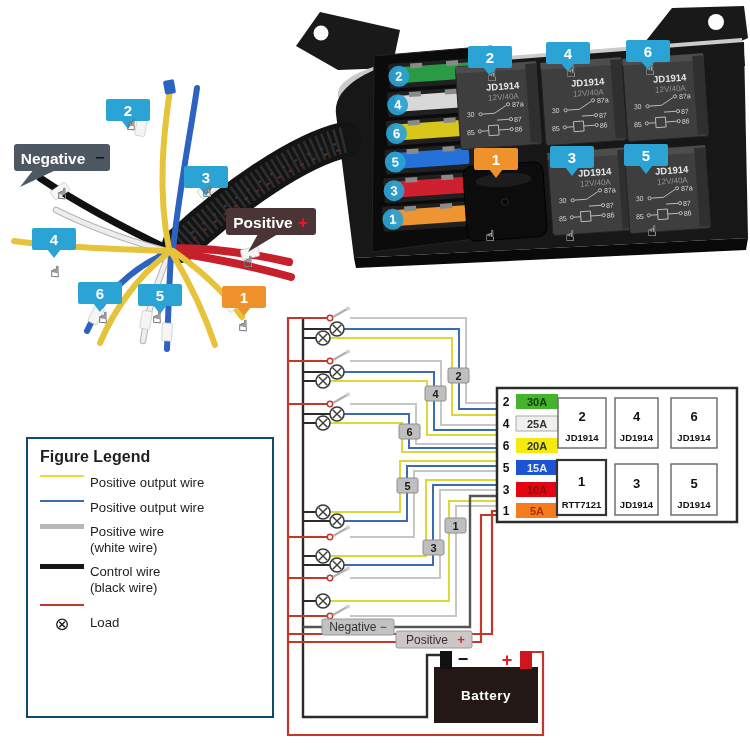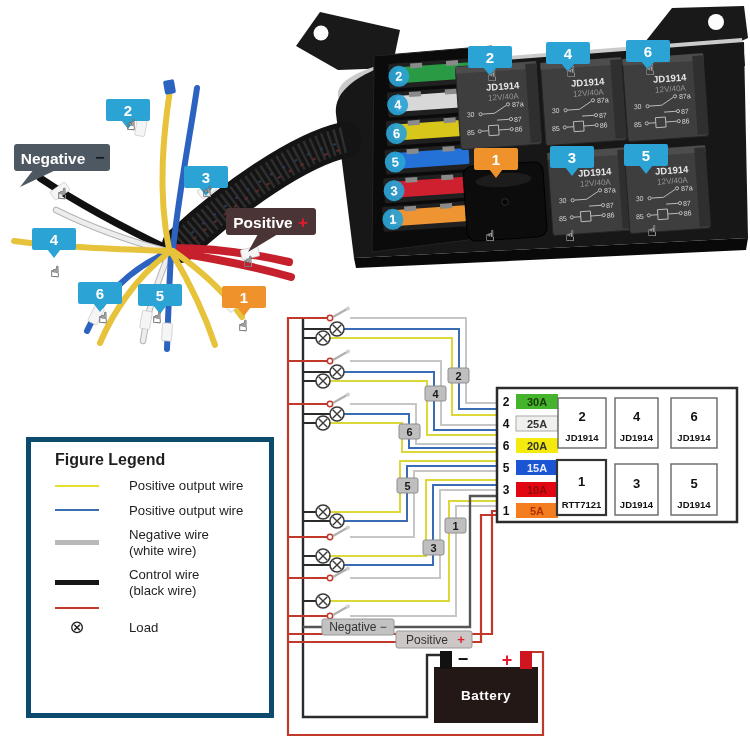--- a/index.html
+++ b/index.html
@@ -20,23 +20,23 @@
   .t-neg{font-weight:bold;font-size:15.5px;fill:#fff;}
   .t-minus{font-weight:bold;font-size:16px;fill:#14181d;}
   .t-plus{font-weight:bold;font-size:17px;fill:#e8192c;}
   .t-dlabel{font-size:12px;fill:#333;}
   .t-dplus{font-weight:bold;font-size:13px;fill:#d81f26;}
   .t-batt{font-weight:bold;font-size:13.5px;fill:#fff;letter-spacing:.5px;}
   .t-bterm-m{font-weight:bold;font-size:18px;fill:#111;}
   .t-bterm-p{font-weight:bold;font-size:18px;fill:#e8192c;}
   .cursor{font-size:15px;fill:#fff;stroke:#3a3a3a;stroke-width:.7px;paint-order:stroke;font-family:"DejaVu Sans",sans-serif;}
   .legend{position:absolute;left:26px;top:437px;width:248px;height:281px;background:#fff;
-          border:5px solid #0c4a6e;box-sizing:border-box;padding:9px 10px 6px 24px;color:#1f1f1f;}
+          border:2px solid #0c4a6e;box-sizing:border-box;padding:9px 10px 6px 12px;color:#1f1f1f;}
   .legend-title{font-size:16px;font-weight:bold;margin-bottom:9px;}
-  .li{display:flex;gap:30px;align-items:center;margin-bottom:9px;}
+  .li{display:flex;gap:6px;align-items:flex-start;margin-bottom:9px;}
   .lt{font-size:13.2px;line-height:1.18;}
   .sw{width:44px;flex:0 0 44px;}
   .ln{width:44px;}
   .ln-y{height:2px;background:#e8e030;}
   .ln-b{height:2px;background:#3a6eb0;}
   .ln-g{height:5px;background:#b8b8b8;}
   .ln-k{height:5px;background:#161616;}
   .ln-r{height:2px;background:#c0392b;}
   .sw-load{font-size:18px;text-align:center;line-height:1;color:#222;font-family:"DejaVu Sans",sans-serif;}
 </style>
@@ -651,21 +651,21 @@
         </div>
     <div class="lt">
           <div>Positive output wire</div>
         </div>
   </div>
   <div class="li">
     <div class="sw">
           <div class="ln ln-g"></div>
         </div>
     <div class="lt">
-          <div>Negative wire</div>
+          <div>Positive wire</div>
           <div>(white wire)</div>
         </div>
   </div>
   <div class="li">
     <div class="sw">
           <div class="ln ln-k"></div>
         </div>
     <div class="lt">
           <div>Control wire</div>
           <div>(black wire)</div>

